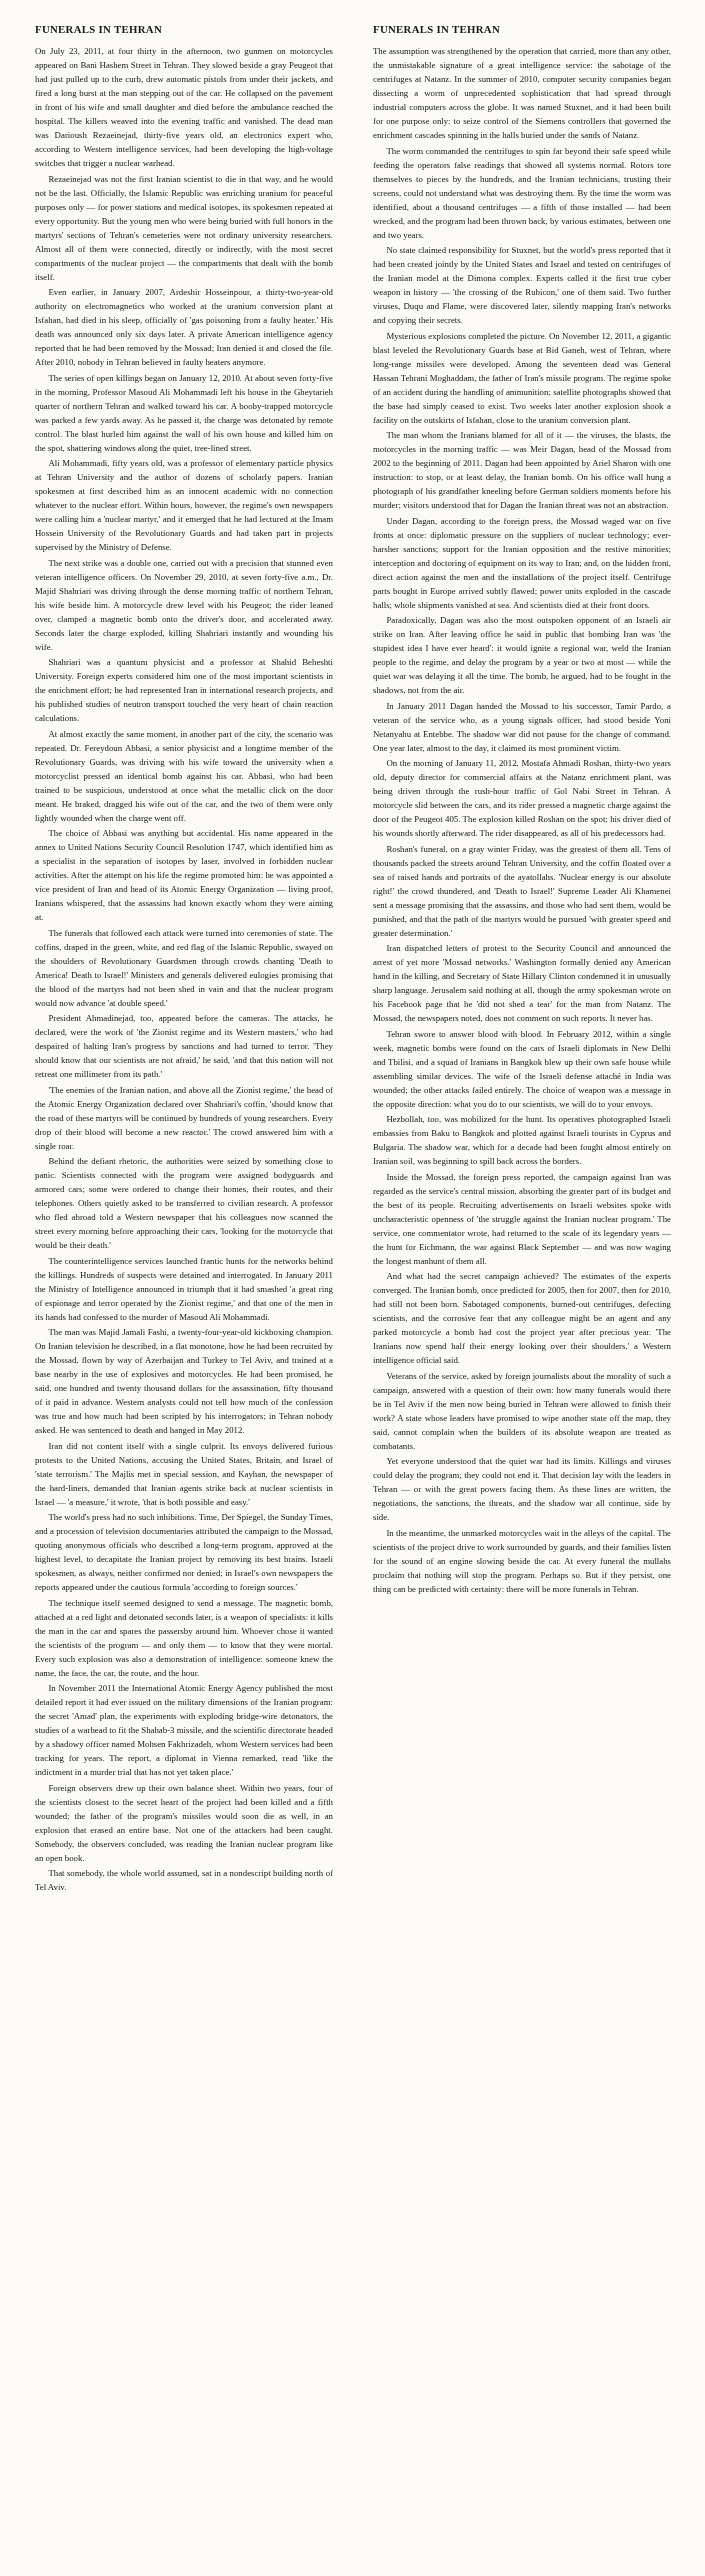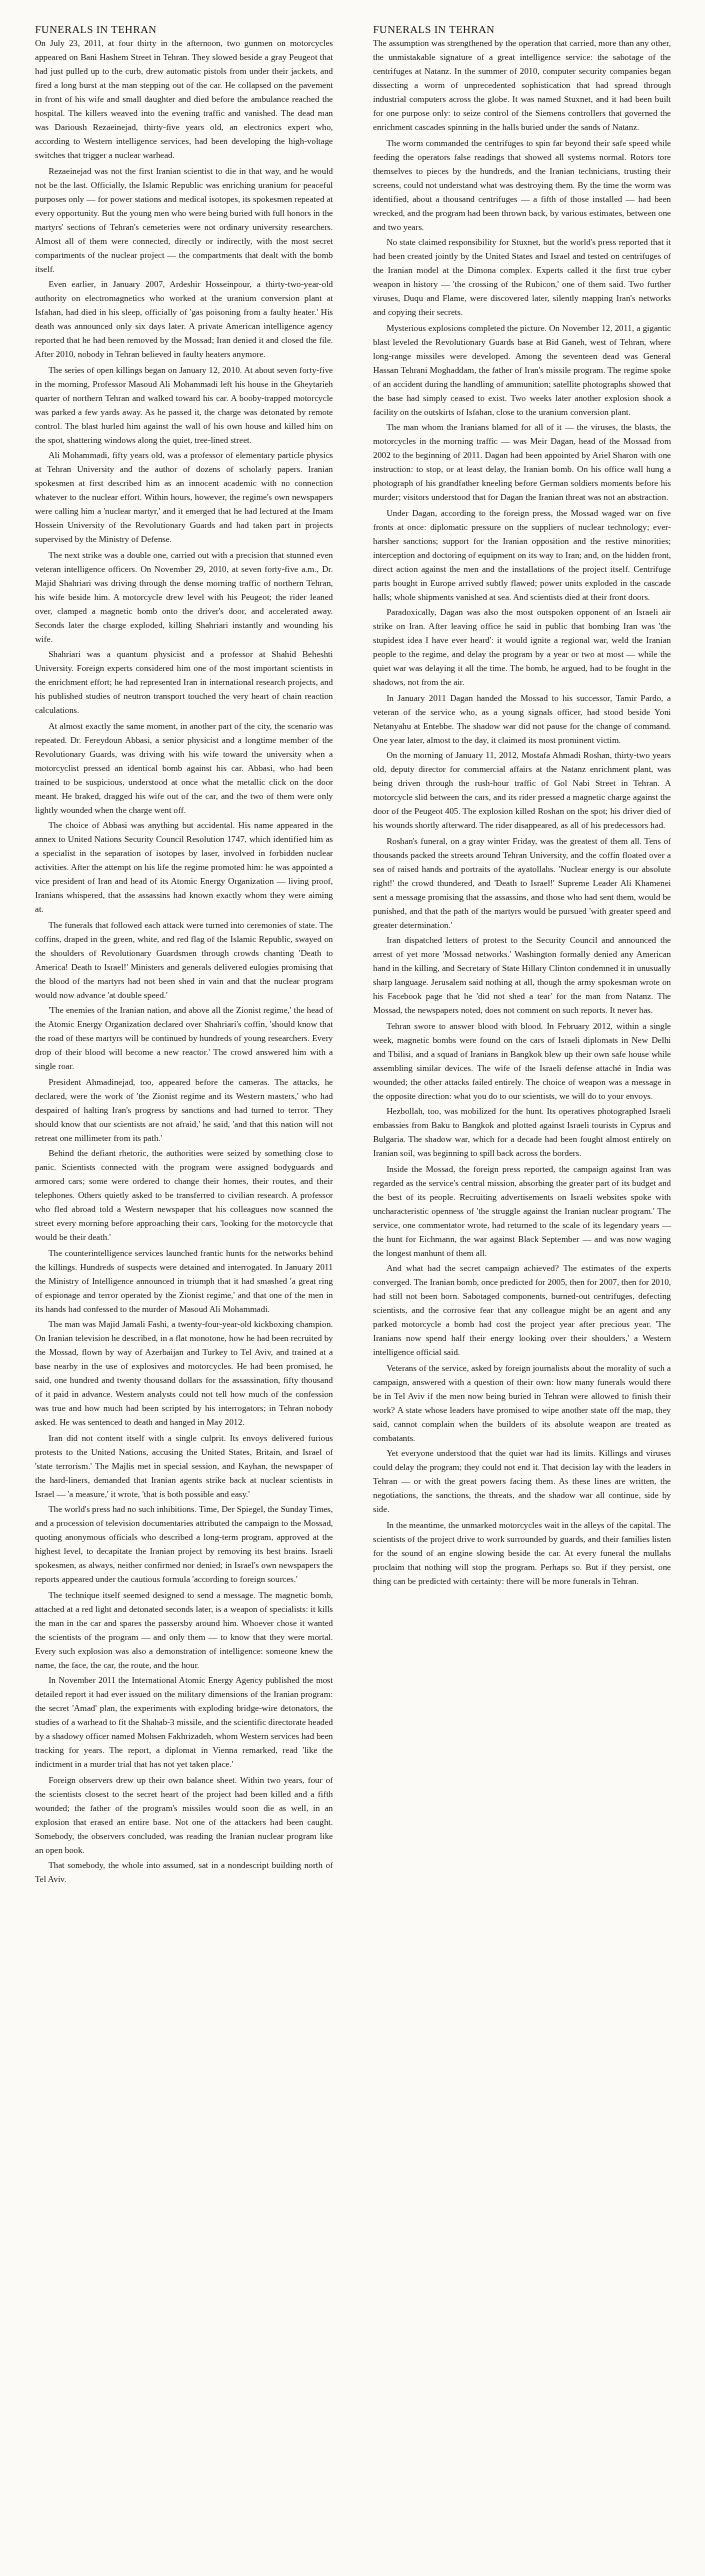--- a/index.html
+++ b/index.html
@@ -15,23 +15,23 @@
   .sheet { position: absolute; inset: 0; }
   .col {
     position: absolute;
     top: 23px;
     width: 298px;
   }
   .col-left  { left: 35px; }
   .col-right { left: 373px; }
   .running-head {
     font-size: 10.8px;
-    font-weight: 400;
+    font-weight: 700;
     letter-spacing: 0.3px;
-    margin: 0 0 1px 0;
+    margin: 0 0 9px 0;
     font-family: "Liberation Serif", serif;
   }
   .body-text p {
     font-size: 8.8px;
     line-height: 14px;
     text-align: justify;
     text-indent: 13.4px;
     margin: 0 0 1.5px 0;
   }
   .body-text p:first-child { text-indent: 0; }
@@ -47,31 +47,31 @@
         <p>On July 23, 2011, at four thirty in the afternoon, two gunmen on motorcycles appeared on Bani Hashem Street in Tehran. They slowed beside a gray Peugeot that had just pulled up to the curb, drew automatic pistols from under their jackets, and fired a long burst at the man stepping out of the car. He collapsed on the pavement in front of his wife and small daughter and died before the ambulance reached the hospital. The killers weaved into the evening traffic and vanished. The dead man was Darioush Rezaeinejad, thirty-five years old, an electronics expert who, according to Western intelligence services, had been developing the high-voltage switches that trigger a nuclear warhead.</p>
         <p>Rezaeinejad was not the first Iranian scientist to die in that way, and he would not be the last. Officially, the Islamic Republic was enriching uranium for peaceful purposes only — for power stations and medical isotopes, its spokesmen repeated at every opportunity. But the young men who were being buried with full honors in the martyrs' sections of Tehran's cemeteries were not ordinary university researchers. Almost all of them were connected, directly or indirectly, with the most secret compartments of the nuclear project — the compartments that dealt with the bomb itself.</p>
         <p>Even earlier, in January 2007, Ardeshir Hosseinpour, a thirty-two-year-old authority on electromagnetics who worked at the uranium conversion plant at Isfahan, had died in his sleep, officially of 'gas poisoning from a faulty heater.' His death was announced only six days later. A private American intelligence agency reported that he had been removed by the Mossad; Iran denied it and closed the file. After 2010, nobody in Tehran believed in faulty heaters anymore.</p>
         <p>The series of open killings began on January 12, 2010. At about seven forty-five in the morning, Professor Masoud Ali Mohammadi left his house in the Gheytarieh quarter of northern Tehran and walked toward his car. A booby-trapped motorcycle was parked a few yards away. As he passed it, the charge was detonated by remote control. The blast hurled him against the wall of his own house and killed him on the spot, shattering windows along the quiet, tree-lined street.</p>
         <p>Ali Mohammadi, fifty years old, was a professor of elementary particle physics at Tehran University and the author of dozens of scholarly papers. Iranian spokesmen at first described him as an innocent academic with no connection whatever to the nuclear effort. Within hours, however, the regime's own newspapers were calling him a 'nuclear martyr,' and it emerged that he had lectured at the Imam Hossein University of the Revolutionary Guards and had taken part in projects supervised by the Ministry of Defense.</p>
         <p>The next strike was a double one, carried out with a precision that stunned even veteran intelligence officers. On November 29, 2010, at seven forty-five a.m., Dr. Majid Shahriari was driving through the dense morning traffic of northern Tehran, his wife beside him. A motorcycle drew level with his Peugeot; the rider leaned over, clamped a magnetic bomb onto the driver's door, and accelerated away. Seconds later the charge exploded, killing Shahriari instantly and wounding his wife.</p>
         <p>Shahriari was a quantum physicist and a professor at Shahid Beheshti University. Foreign experts considered him one of the most important scientists in the enrichment effort; he had represented Iran in international research projects, and his published studies of neutron transport touched the very heart of chain reaction calculations.</p>
         <p>At almost exactly the same moment, in another part of the city, the scenario was repeated. Dr. Fereydoun Abbasi, a senior physicist and a longtime member of the Revolutionary Guards, was driving with his wife toward the university when a motorcyclist pressed an identical bomb against his car. Abbasi, who had been trained to be suspicious, understood at once what the metallic click on the door meant. He braked, dragged his wife out of the car, and the two of them were only lightly wounded when the charge went off.</p>
         <p>The choice of Abbasi was anything but accidental. His name appeared in the annex to United Nations Security Council Resolution 1747, which identified him as a specialist in the separation of isotopes by laser, involved in forbidden nuclear activities. After the attempt on his life the regime promoted him: he was appointed a vice president of Iran and head of its Atomic Energy Organization — living proof, Iranians whispered, that the assassins had known exactly whom they were aiming at.</p>
         <p>The funerals that followed each attack were turned into ceremonies of state. The coffins, draped in the green, white, and red flag of the Islamic Republic, swayed on the shoulders of Revolutionary Guardsmen through crowds chanting 'Death to America! Death to Israel!' Ministers and generals delivered eulogies promising that the blood of the martyrs had not been shed in vain and that the nuclear program would now advance 'at double speed.'</p>
+        <p>President Ahmadinejad, too, appeared before the cameras. The attacks, he declared, were the work of 'the Zionist regime and its Western masters,' who had despaired of halting Iran's progress by sanctions and had turned to terror. 'They should know that our scientists are not afraid,' he said, 'and that this nation will not retreat one millimeter from its path.'</p>
         <p>'The enemies of the Iranian nation, and above all the Zionist regime,' the head of the Atomic Energy Organization declared over Shahriari's coffin, 'should know that the road of these martyrs will be continued by hundreds of young researchers. Every drop of their blood will become a new reactor.' The crowd answered him with a single roar.</p>
-        <p>President Ahmadinejad, too, appeared before the cameras. The attacks, he declared, were the work of 'the Zionist regime and its Western masters,' who had despaired of halting Iran's progress by sanctions and had turned to terror. 'They should know that our scientists are not afraid,' he said, 'and that this nation will not retreat one millimeter from its path.'</p>
         <p>Behind the defiant rhetoric, the authorities were seized by something close to panic. Scientists connected with the program were assigned bodyguards and armored cars; some were ordered to change their homes, their routes, and their telephones. Others quietly asked to be transferred to civilian research. A professor who fled abroad told a Western newspaper that his colleagues now scanned the street every morning before approaching their cars, 'looking for the motorcycle that would be their death.'</p>
         <p>The counterintelligence services launched frantic hunts for the networks behind the killings. Hundreds of suspects were detained and interrogated. In January 2011 the Ministry of Intelligence announced in triumph that it had smashed 'a great ring of espionage and terror operated by the Zionist regime,' and that one of the men in its hands had confessed to the murder of Masoud Ali Mohammadi.</p>
         <p>The man was Majid Jamali Fashi, a twenty-four-year-old kickboxing champion. On Iranian television he described, in a flat monotone, how he had been recruited by the Mossad, flown by way of Azerbaijan and Turkey to Tel Aviv, and trained at a base nearby in the use of explosives and motorcycles. He had been promised, he said, one hundred and twenty thousand dollars for the assassination, fifty thousand of it paid in advance. Western analysts could not tell how much of the confession was true and how much had been scripted by his interrogators; in Tehran nobody asked. He was sentenced to death and hanged in May 2012.</p>
         <p>Iran did not content itself with a single culprit. Its envoys delivered furious protests to the United Nations, accusing the United States, Britain, and Israel of 'state terrorism.' The Majlis met in special session, and Kayhan, the newspaper of the hard-liners, demanded that Iranian agents strike back at nuclear scientists in Israel — 'a measure,' it wrote, 'that is both possible and easy.'</p>
         <p>The world's press had no such inhibitions. Time, Der Spiegel, the Sunday Times, and a procession of television documentaries attributed the campaign to the Mossad, quoting anonymous officials who described a long-term program, approved at the highest level, to decapitate the Iranian project by removing its best brains. Israeli spokesmen, as always, neither confirmed nor denied; in Israel's own newspapers the reports appeared under the cautious formula 'according to foreign sources.'</p>
         <p>The technique itself seemed designed to send a message. The magnetic bomb, attached at a red light and detonated seconds later, is a weapon of specialists: it kills the man in the car and spares the passersby around him. Whoever chose it wanted the scientists of the program — and only them — to know that they were mortal. Every such explosion was also a demonstration of intelligence: someone knew the name, the face, the car, the route, and the hour.</p>
         <p>In November 2011 the International Atomic Energy Agency published the most detailed report it had ever issued on the military dimensions of the Iranian program: the secret 'Amad' plan, the experiments with exploding bridge-wire detonators, the studies of a warhead to fit the Shahab-3 missile, and the scientific directorate headed by a shadowy officer named Mohsen Fakhrizadeh, whom Western services had been tracking for years. The report, a diplomat in Vienna remarked, read 'like the indictment in a murder trial that has not yet taken place.'</p>
         <p>Foreign observers drew up their own balance sheet. Within two years, four of the scientists closest to the secret heart of the project had been killed and a fifth wounded; the father of the program's missiles would soon die as well, in an explosion that erased an entire base. Not one of the attackers had been caught. Somebody, the observers concluded, was reading the Iranian nuclear program like an open book.</p>
-        <p>That somebody, the whole into assumed, sat in a nondescript building north of Tel Aviv.</p>
+        <p>That somebody, the whole world assumed, sat in a nondescript building north of Tel Aviv.</p>
       </div>
   </section>
 
   <section class="col col-right">
     <h1 class="running-head">FUNERALS IN TEHRAN</h1>
     <div class="body-text">
         <p>The assumption was strengthened by the operation that carried, more than any other, the unmistakable signature of a great intelligence service: the sabotage of the centrifuges at Natanz. In the summer of 2010, computer security companies began dissecting a worm of unprecedented sophistication that had spread through industrial computers across the globe. It was named Stuxnet, and it had been built for one purpose only: to seize control of the Siemens controllers that governed the enrichment cascades spinning in the halls buried under the sands of Natanz.</p>
         <p>The worm commanded the centrifuges to spin far beyond their safe speed while feeding the operators false readings that showed all systems normal. Rotors tore themselves to pieces by the hundreds, and the Iranian technicians, trusting their screens, could not understand what was destroying them. By the time the worm was identified, about a thousand centrifuges — a fifth of those installed — had been wrecked, and the program had been thrown back, by various estimates, between one and two years.</p>
         <p>No state claimed responsibility for Stuxnet, but the world's press reported that it had been created jointly by the United States and Israel and tested on centrifuges of the Iranian model at the Dimona complex. Experts called it the first true cyber weapon in history — 'the crossing of the Rubicon,' one of them said. Two further viruses, Duqu and Flame, were discovered later, silently mapping Iran's networks and copying their secrets.</p>
         <p>Mysterious explosions completed the picture. On November 12, 2011, a gigantic blast leveled the Revolutionary Guards base at Bid Ganeh, west of Tehran, where long-range missiles were developed. Among the seventeen dead was General Hassan Tehrani Moghaddam, the father of Iran's missile program. The regime spoke of an accident during the handling of ammunition; satellite photographs showed that the base had simply ceased to exist. Two weeks later another explosion shook a facility on the outskirts of Isfahan, close to the uranium conversion plant.</p>

